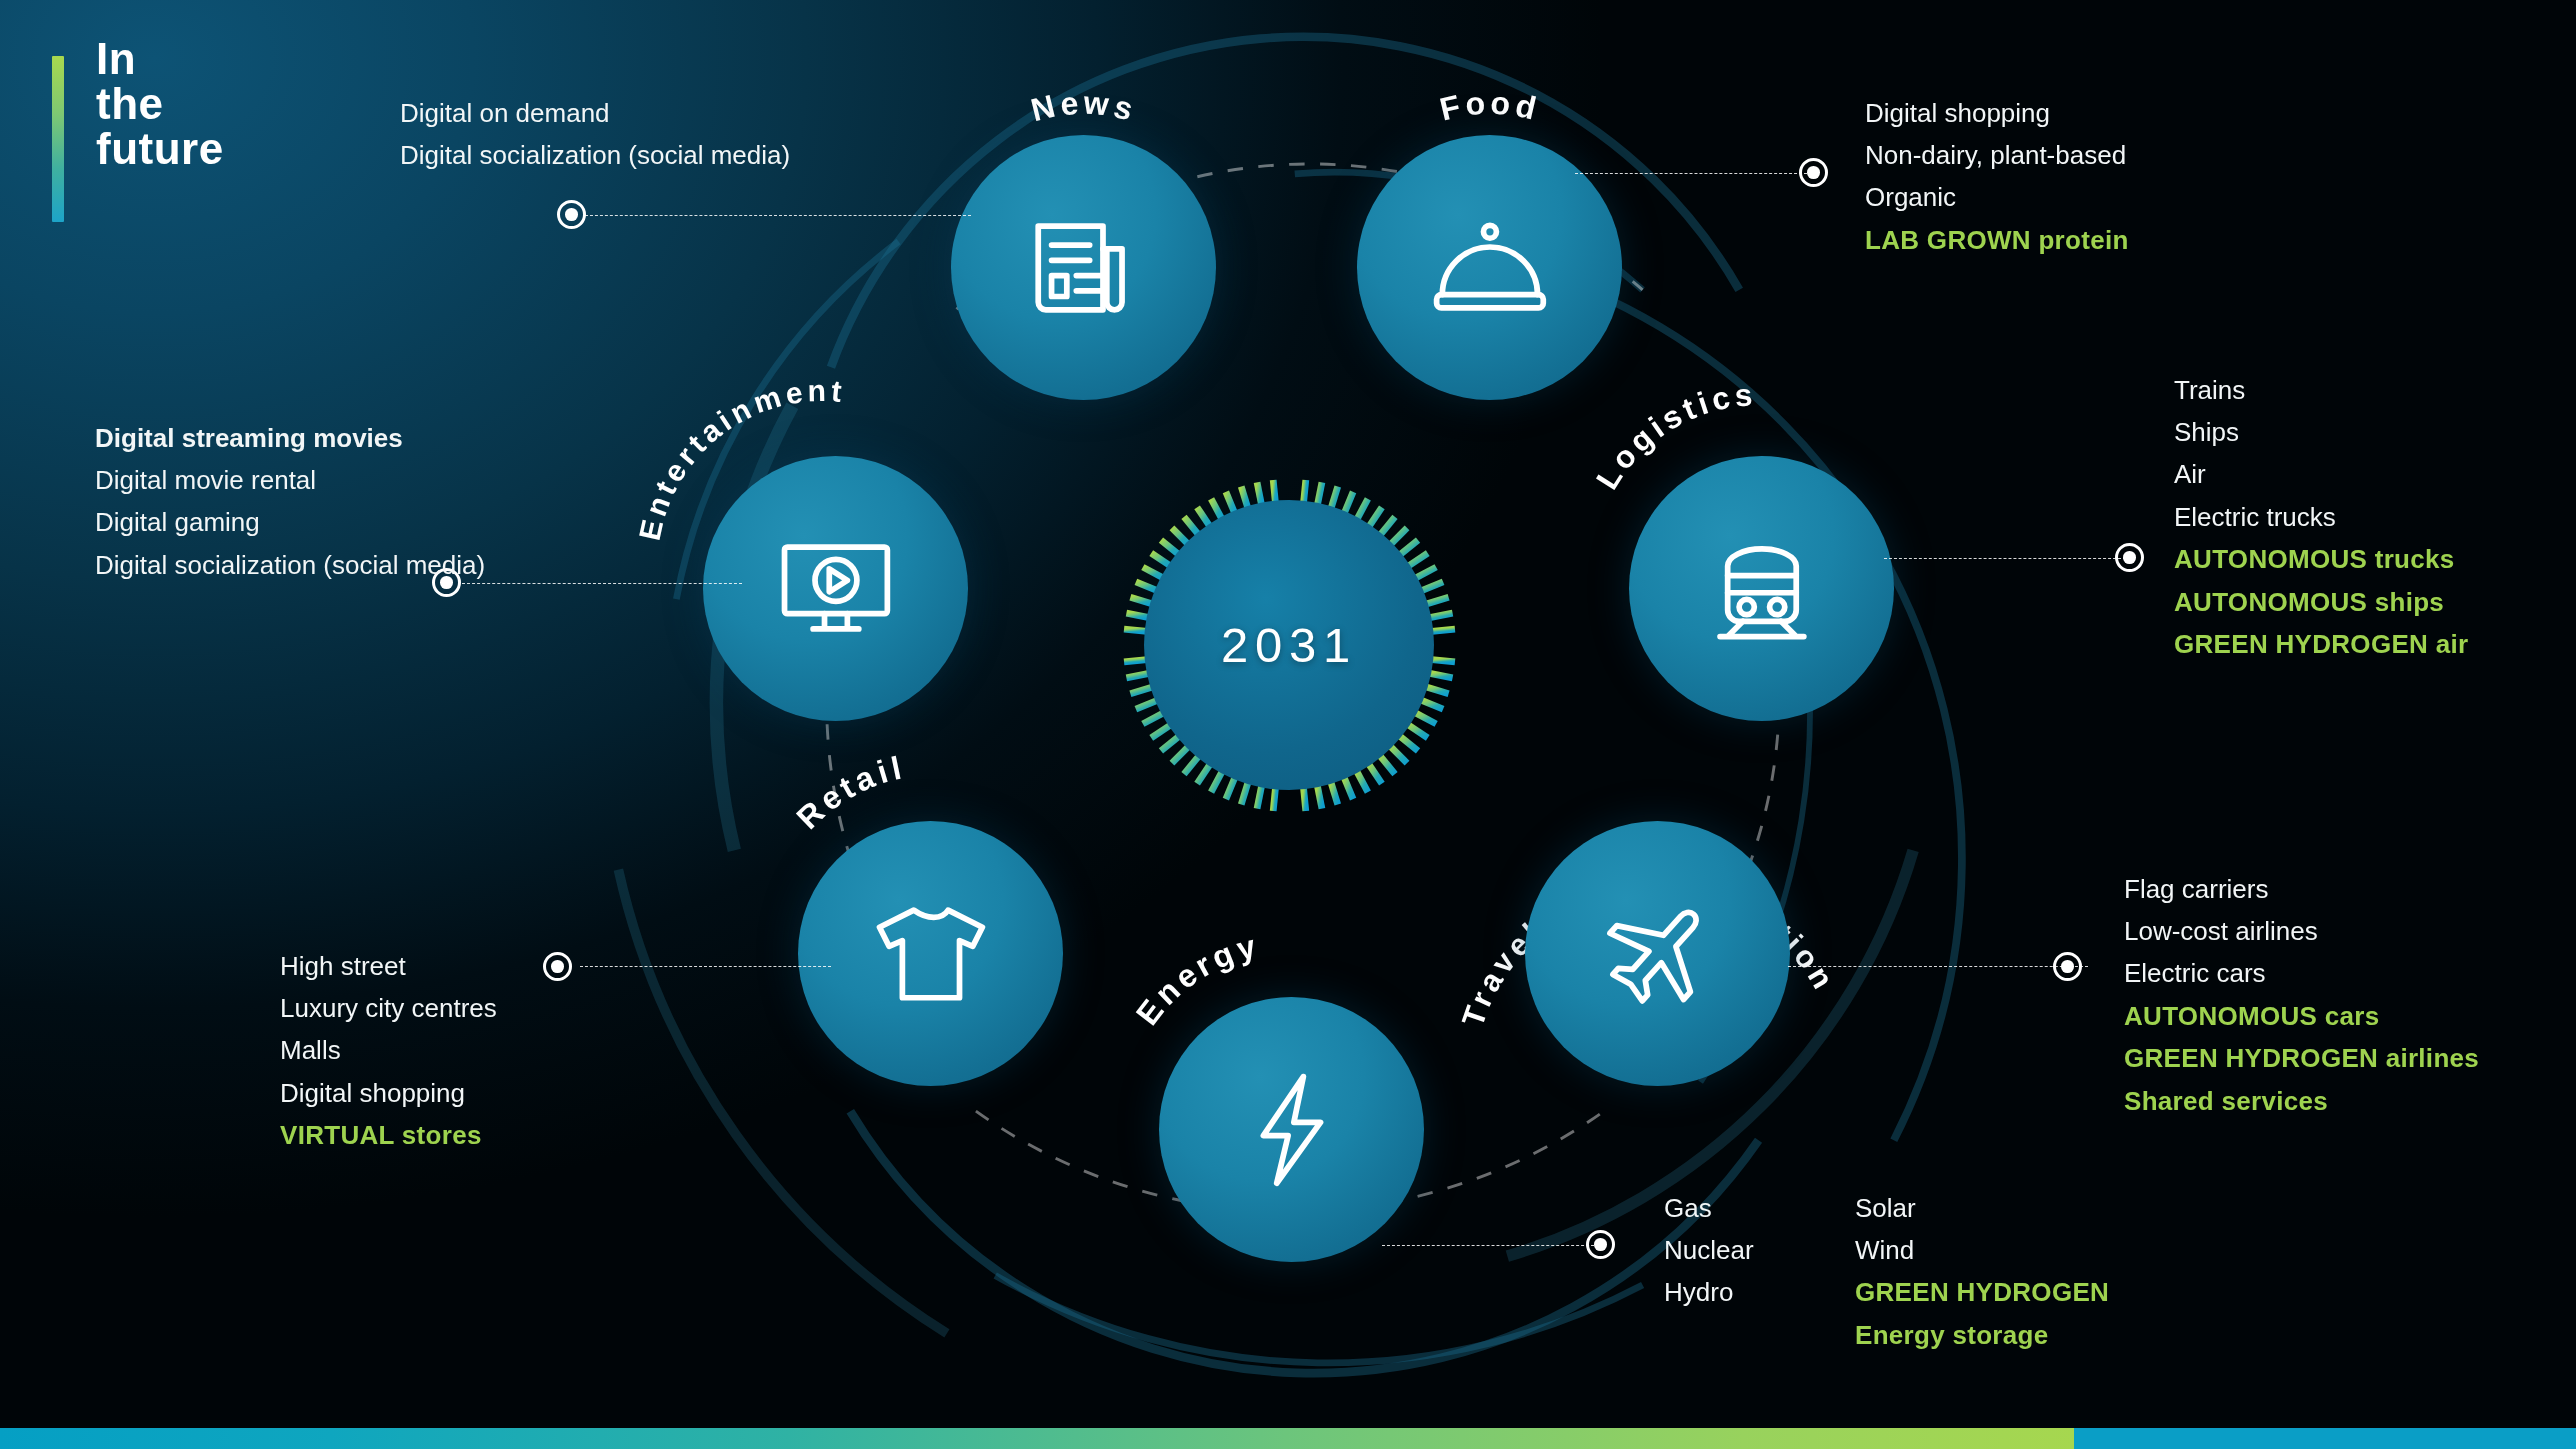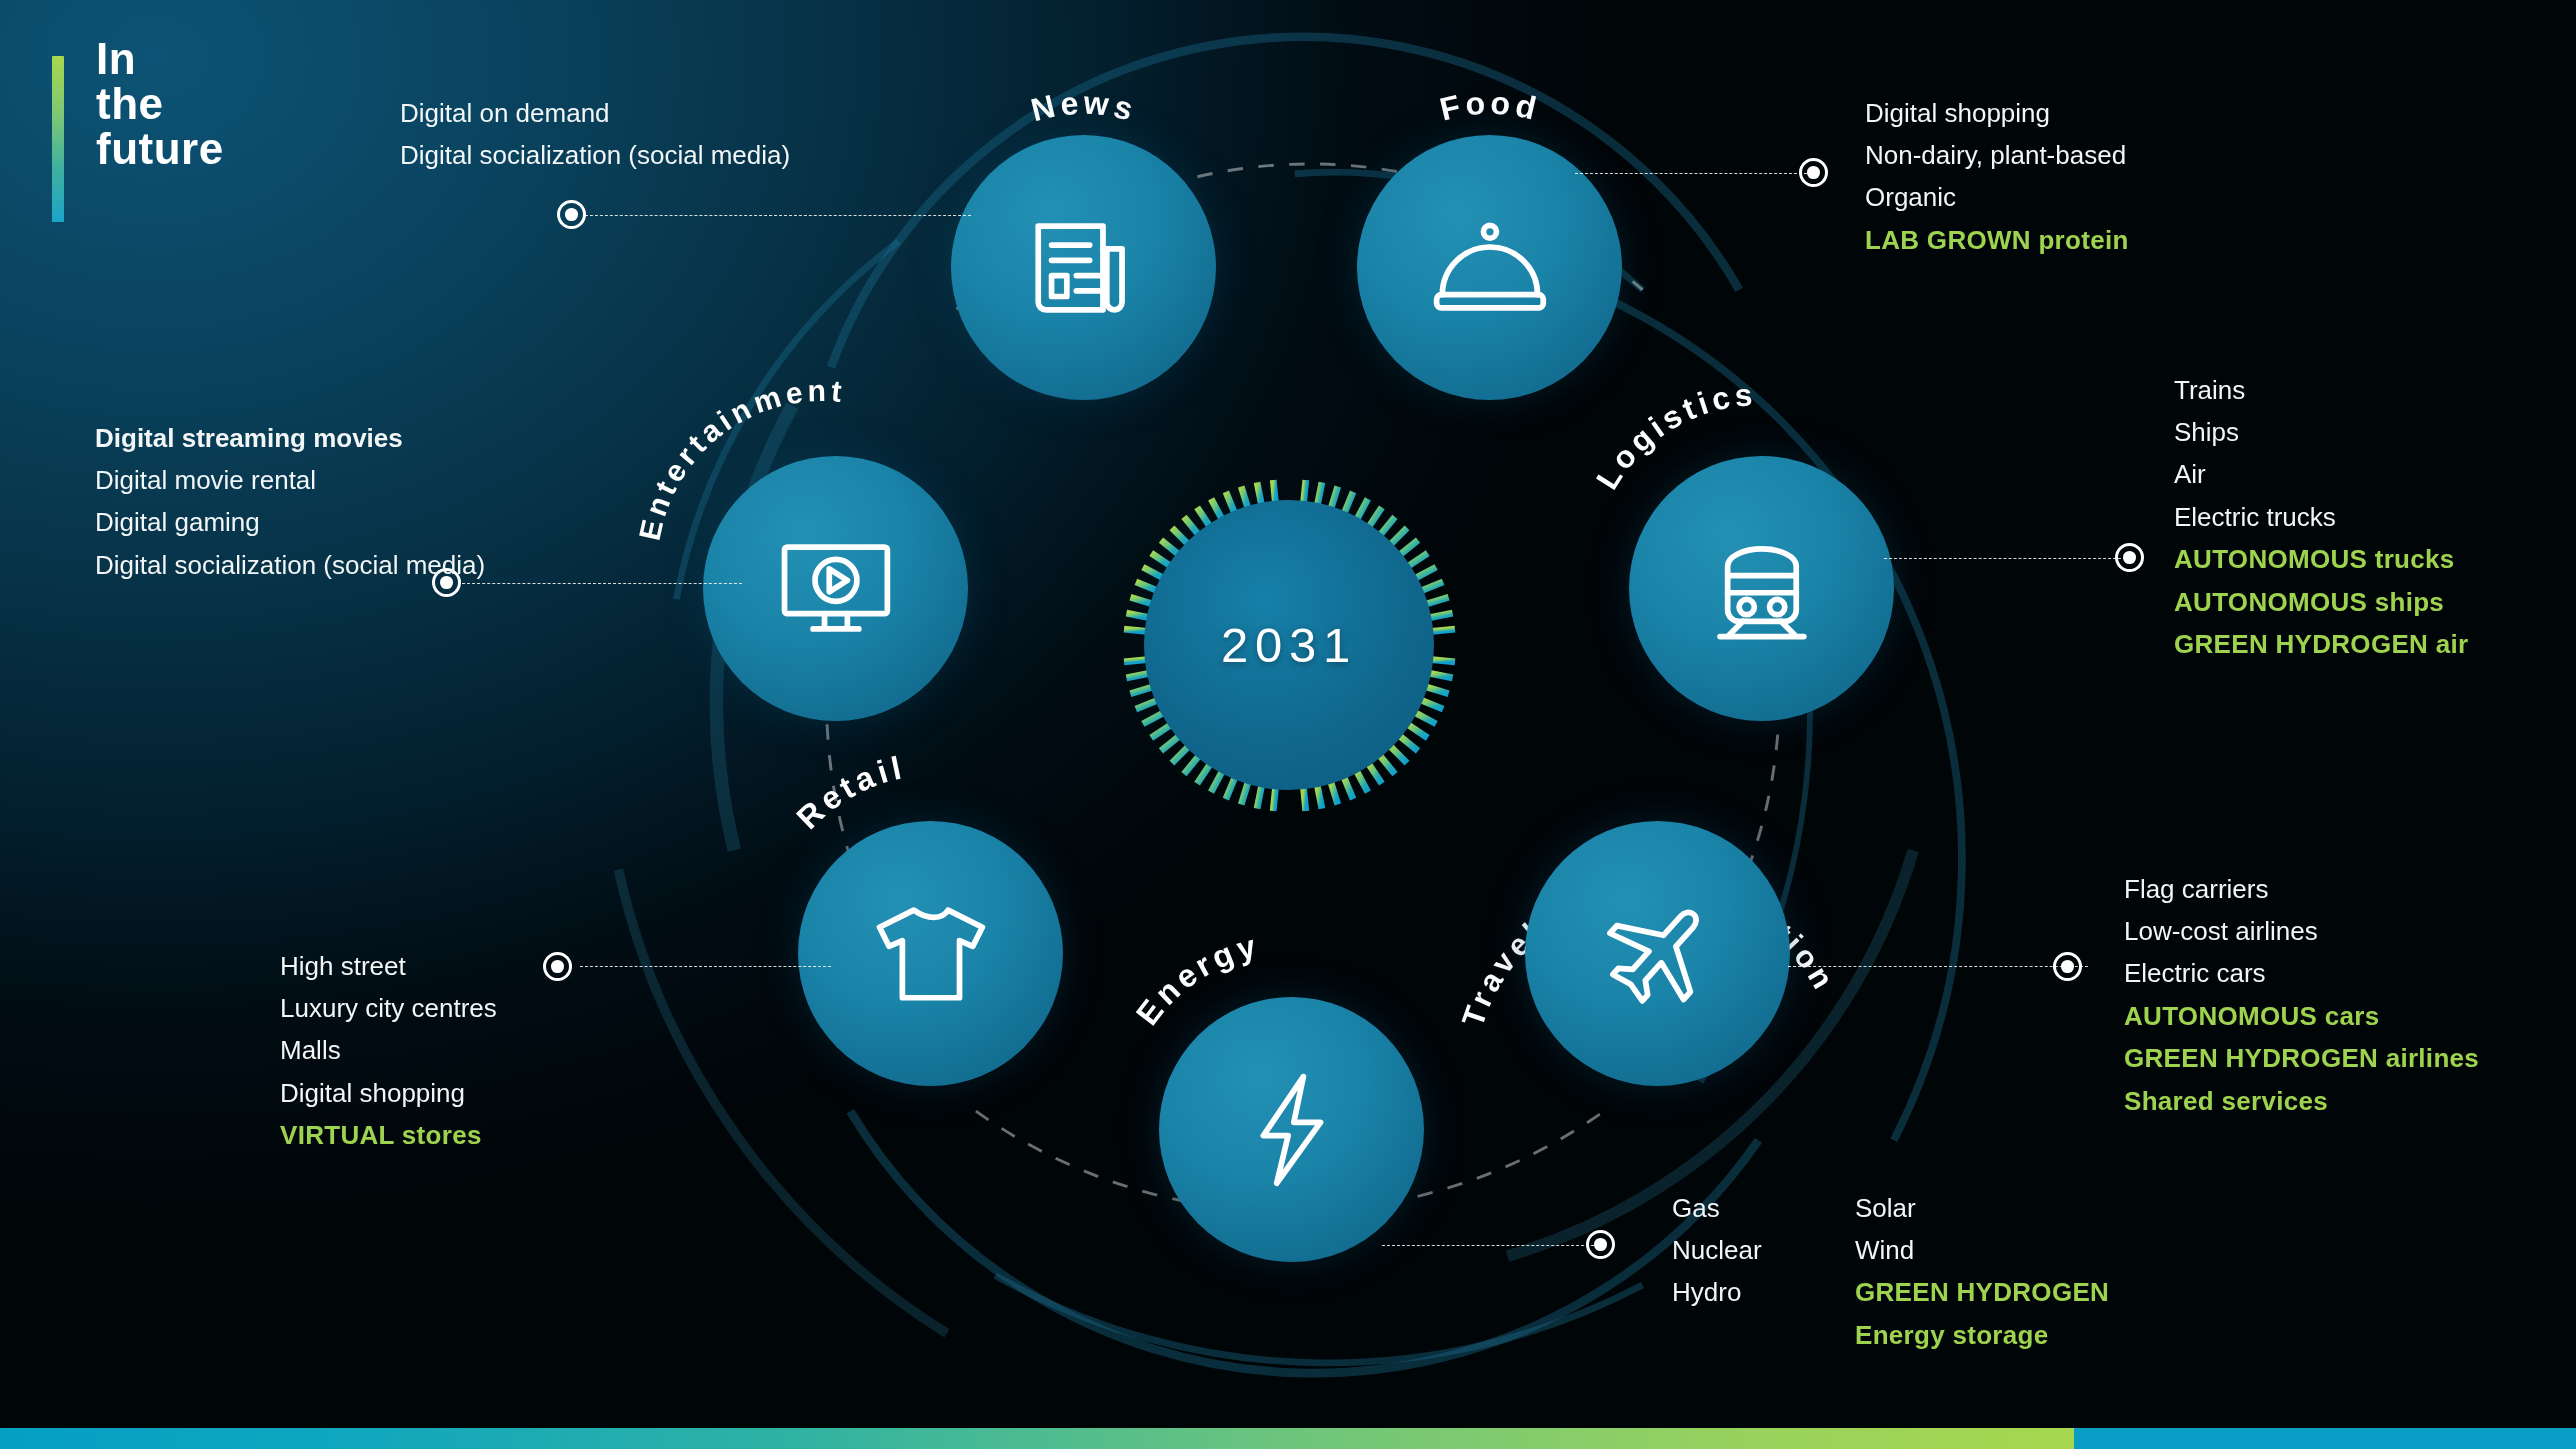--- a/index.html
+++ b/index.html
@@ -357,21 +357,21 @@
       <div class="row hl">VIRTUAL stores</div>
     </div>
   <div class="list" style="left:2124px;top:868px;">
       <div class="row">Flag carriers</div>
       <div class="row">Low-cost airlines</div>
       <div class="row">Electric cars</div>
       <div class="row hl">AUTONOMOUS cars</div>
       <div class="row hl">GREEN HYDROGEN airlines</div>
       <div class="row hl">Shared services</div>
     </div>
-  <div class="list" style="left:1664px;top:1187px;margin-left:8px;">
+  <div class="list" style="left:1664px;top:1187px;">
       <div class="row">Gas</div>
       <div class="row">Nuclear</div>
       <div class="row">Hydro</div>
     </div>
   <div class="list" style="left:1855px;top:1187px;">
       <div class="row">Solar</div>
       <div class="row">Wind</div>
       <div class="row hl">GREEN HYDROGEN</div>
       <div class="row hl">Energy storage</div>
     </div>

